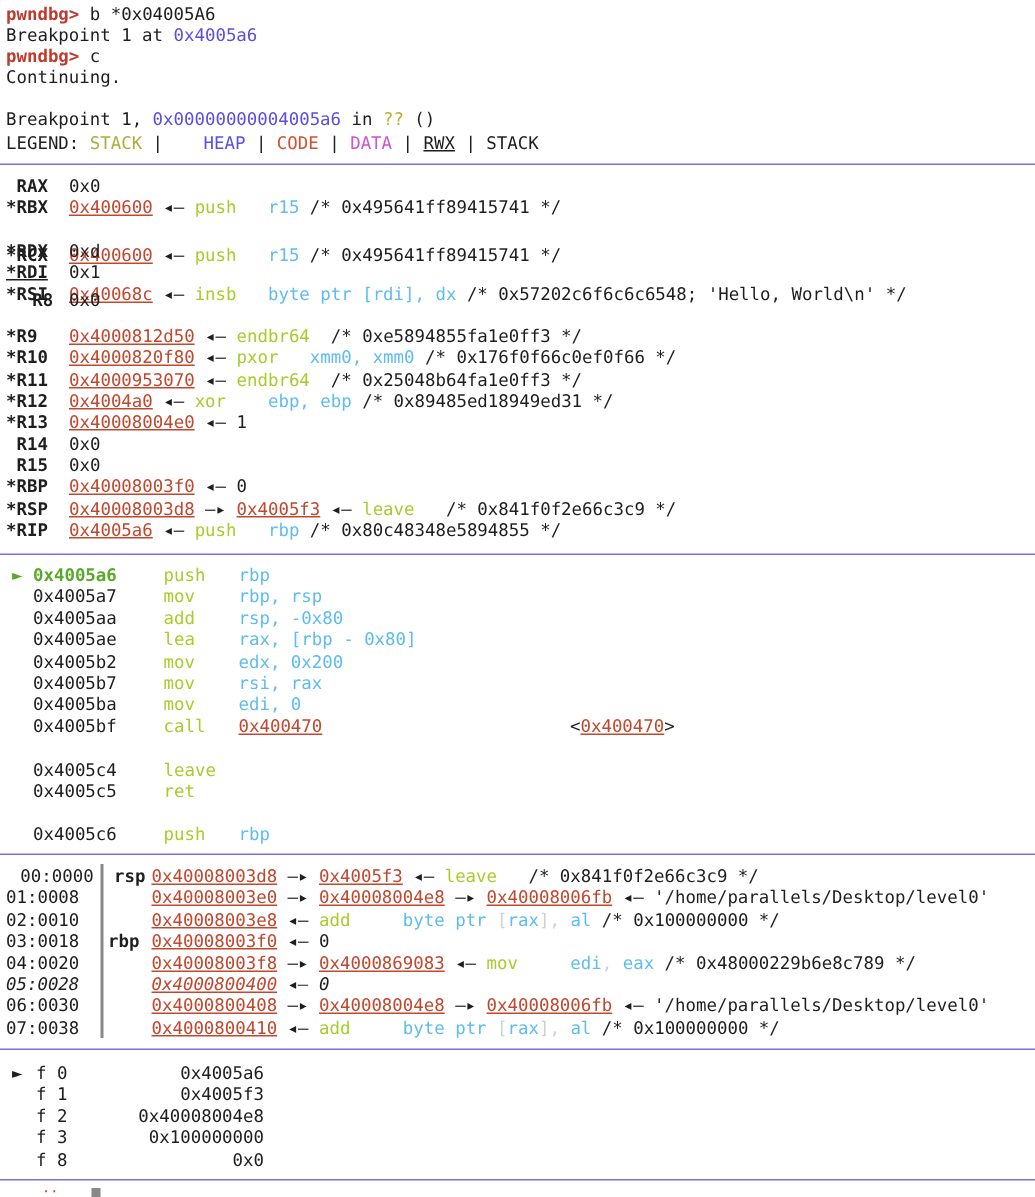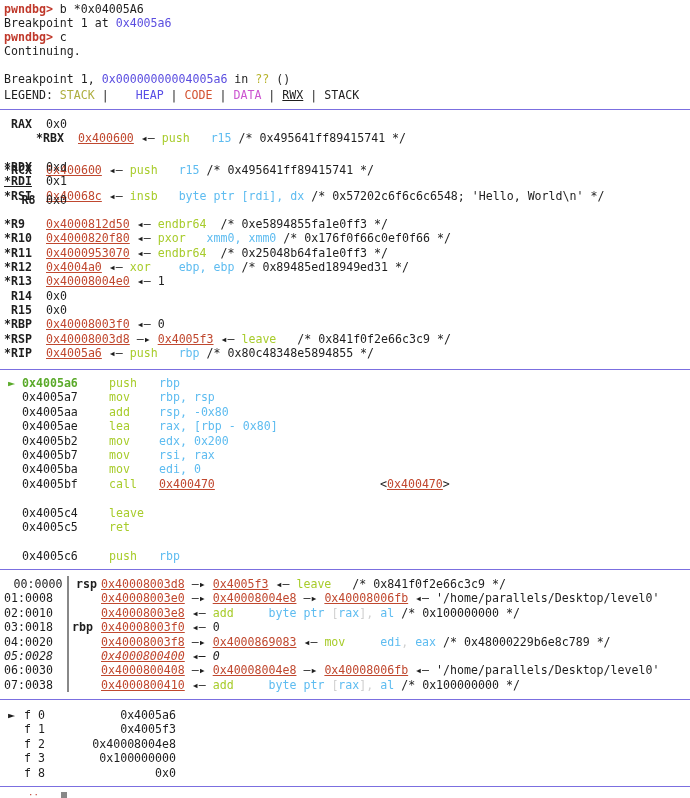--- a/index.html
+++ b/index.html
@@ -33,21 +33,21 @@
 <div class="line" style="top:2px"><span class="prompt">pwndbg&gt;</span><span> b *0x04005A6</span></div>
 <div class="line" style="top:16px"><span>Breakpoint 1 at </span><span class="purple">0x4005a6</span></div>
 <div class="line" style="top:30px"><span class="prompt">pwndbg&gt;</span><span> c</span></div>
 <div class="line" style="top:44px">Continuing.</div>
 <div class="line" style="top:72px"><span>Breakpoint 1, </span><span class="purple">0x00000000004005a6</span><span> in </span><span class="yellow">??</span><span> ()</span></div>
 <div class="line" style="top:88px"><span>LEGEND: </span><span class="stack">STACK</span><span> | </span><span class="heap">HEAP</span><span> | </span><span class="code">CODE</span><span> | </span><span class="data">DATA</span><span> | </span><span class="rwx">RWX</span><span> | </span><span>STACK</span></div>
 <div class="sep" style="top:109px"></div>
 
 <div id="regs">
     <div class="line" style="top: 117px;"><span class="bold" style="display: inline-block; width: 42px;"> RAX</span><span>0x0</span></div>
-    <div class="line" style="top: 131.3px;"><span class="bold" style="display: inline-block; width: 42px; margin-left: 32px;">*RBX</span><span class="addr">0x400600</span><span> ◂— </span><span class="ins">push</span><span class="reg">   r15</span><span> /* 0x495641ff89415741 */</span></div>
+    <div class="line" style="top: 131.3px;"><span class="bold" style="display: inline-block; width: 42px;">*RBX</span><span class="addr">0x400600</span><span> ◂— </span><span class="ins">push</span><span class="reg">   r15</span><span> /* 0x495641ff89415741 */</span></div>
     <div class="line" style="top: 145.6px; margin-top: 17px;"><span class="bold" style="display: inline-block; width: 42px;">*RCX</span><span class="addr">0x400600</span><span> ◂— </span><span class="ins">push</span><span class="reg">   r15</span><span> /* 0x495641ff89415741 */</span></div>
     <div class="line" style="top: 160px;"><span class="bold" style="display: inline-block; width: 42px;">*RDX</span><span>0xd</span></div>
     <div class="line" style="top: 174.2px;"><span class="bold" style="display: inline-block; width: 42px; text-decoration: underline;">*RDI</span><span>0x1</span></div>
     <div class="line" style="top: 188.5px;"><span class="bold" style="display: inline-block; width: 42px;">*RSI</span><span class="addr">0x40068c</span><span> ◂— </span><span class="ins">insb</span><span class="reg">   byte ptr [rdi], dx</span><span> /* 0x57202c6f6c6c6548; 'Hello, World\n' */</span></div>
     <div class="line" style="top: 193px; text-align: center;"><span class="bold" style="display: inline-block; width: 42px;"> R8</span><span>0x0</span></div>
     <div class="line" style="top: 217.1px;"><span class="bold" style="display: inline-block; width: 42px;">*R9</span><span class="addr">0x4000812d50</span><span> ◂— </span><span class="ins">endbr64</span><span>  /* 0xe5894855fa1e0ff3 */</span></div>
     <div class="line" style="top: 231.4px;"><span class="bold" style="display: inline-block; width: 42px;">*R10</span><span class="addr">0x4000820f80</span><span> ◂— </span><span class="ins">pxor</span><span class="reg">   xmm0, xmm0</span><span> /* 0x176f0f66c0ef0f66 */</span></div>
     <div class="line" style="top: 245.7px;"><span class="bold" style="display: inline-block; width: 42px;">*R11</span><span class="addr">0x4000953070</span><span> ◂— </span><span class="ins">endbr64</span><span>  /* 0x25048b64fa1e0ff3 */</span></div>
     <div class="line" style="top: 260px;"><span class="bold" style="display: inline-block; width: 42px;">*R12</span><span class="addr">0x4004a0</span><span> ◂— </span><span class="ins">xor</span><span class="reg">    ebp, ebp</span><span> /* 0x89485ed18949ed31 */</span></div>
     <div class="line" style="top: 274.3px;"><span class="bold" style="display: inline-block; width: 42px;">*R13</span><span class="addr">0x40008004e0</span><span> ◂— </span><span>1</span></div>

